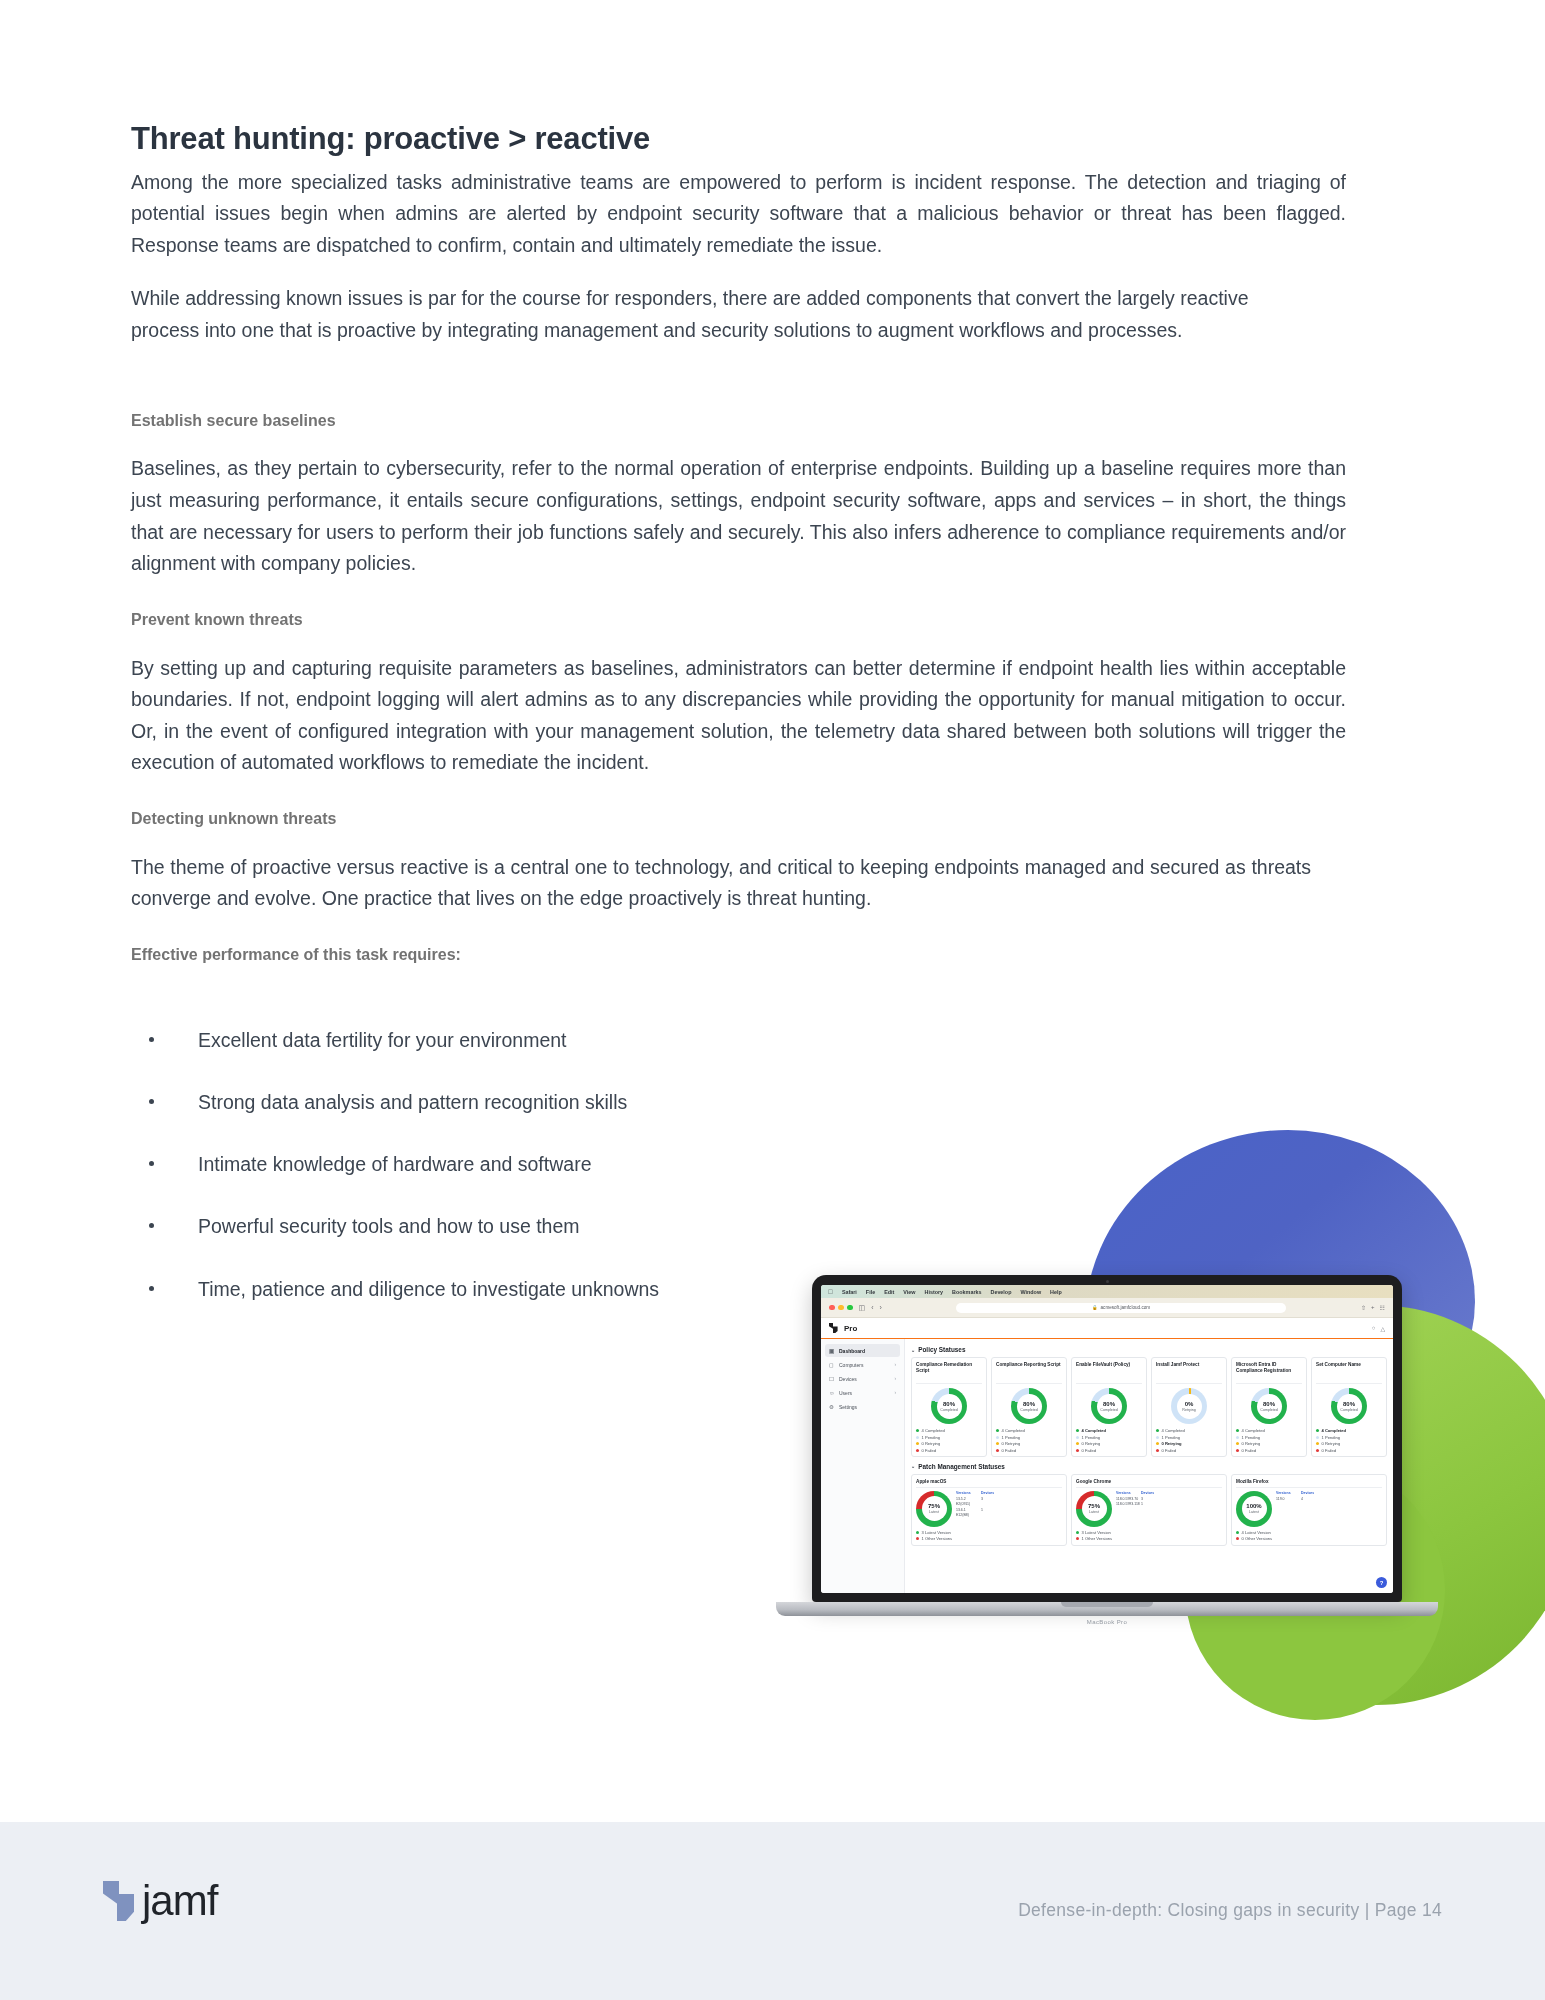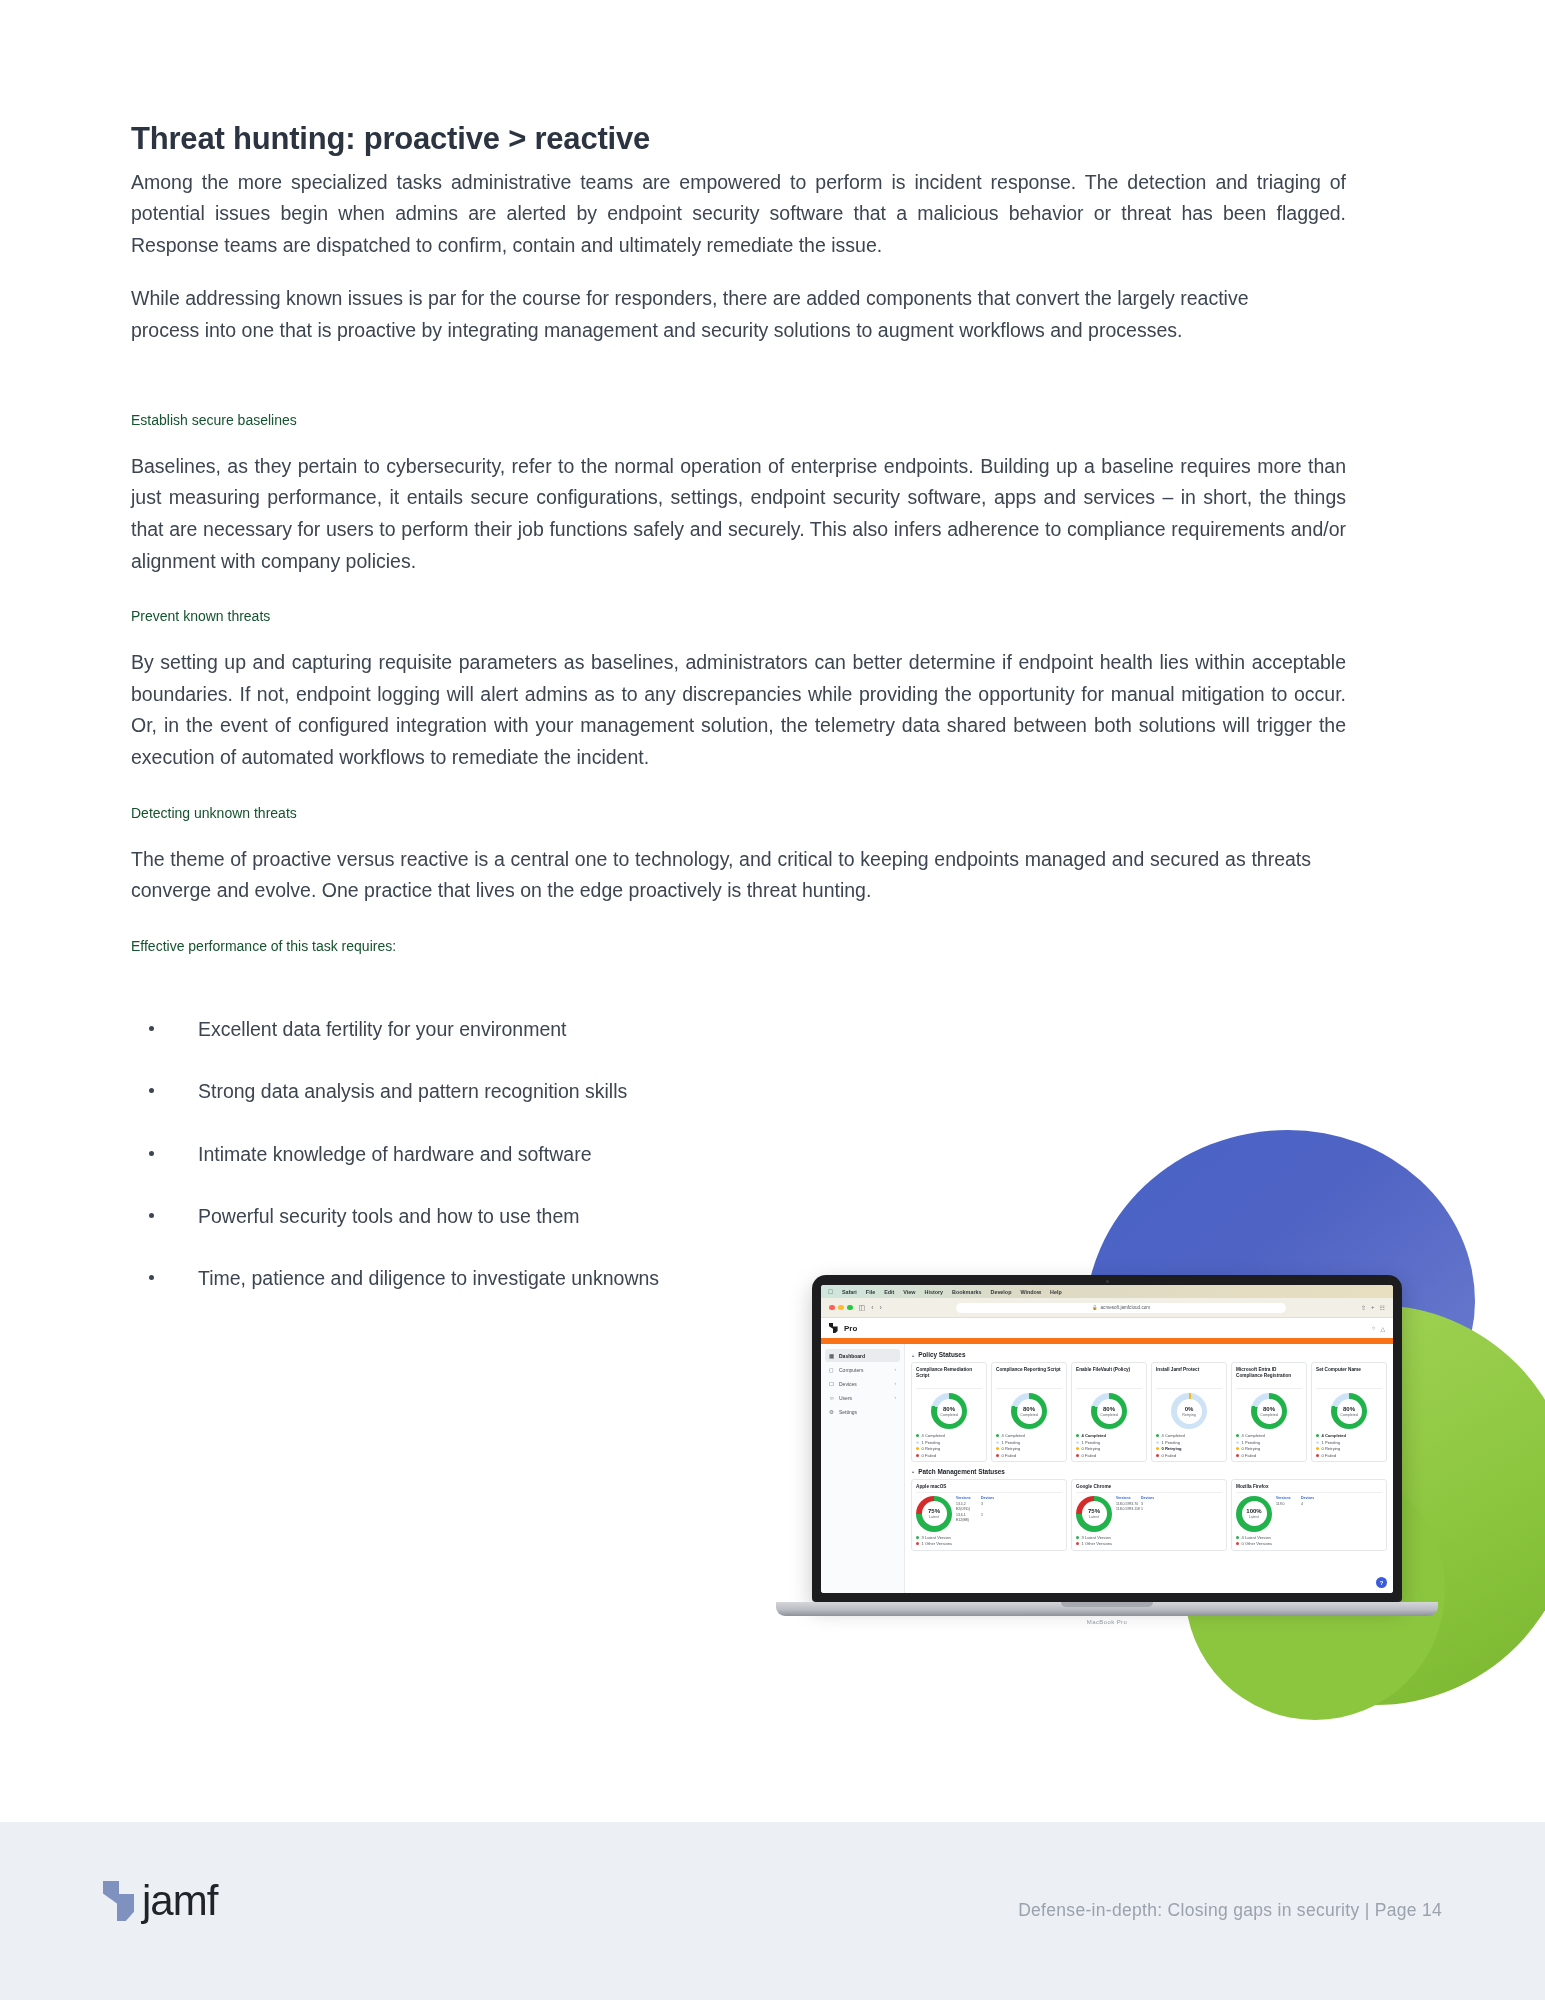--- a/index.html
+++ b/index.html
@@ -68,25 +68,25 @@
 
   h1.doc-h1 {
     font-size: 31px;
     line-height: 1.25;
     font-weight: bold;
     margin: 0 0 8px 0;
     color: #2b3440;
     letter-spacing: -0.2px;
   }
   h2.doc-h2 {
-    font-size: 14px;
+    font-size: 16px;
     line-height: 1.3;
-    font-weight: normal;
+    font-weight: bold;
     margin: 0;
-    color: #14532d;
+    color: #737373;
   }
   p.doc-p {
     font-size: 19.5px;
     line-height: 1.62;
     margin: 0;
     color: #3c4551;
     text-align: justify;
     text-justify: inter-word;
   }
   p.doc-p.ragged {
@@ -240,21 +240,21 @@
   .chrome-right { display: flex; gap: 5px; font-size: 6px; color: #6e6e73; }
 
   
   .appbar {
     height: 20px;
     background: #ffffff;
     display: flex;
     align-items: center;
     padding: 0 8px;
     gap: 5px;
-    border-bottom: 6px solid #f97316;
+    border-bottom: 1px solid #f97316;
     flex: none;
   }
   .jamf-mark {
     width: 10px; height: 10px; position: relative; display: inline-block;
   }
   .jamf-mark::before {
     content: ""; position: absolute; left: 0; top: 0;
     width: 4.4px; height: 6px; background: #1d1d1f;
     clip-path: polygon(0 0, 100% 0, 100% 100%, 0 55%);
   }

